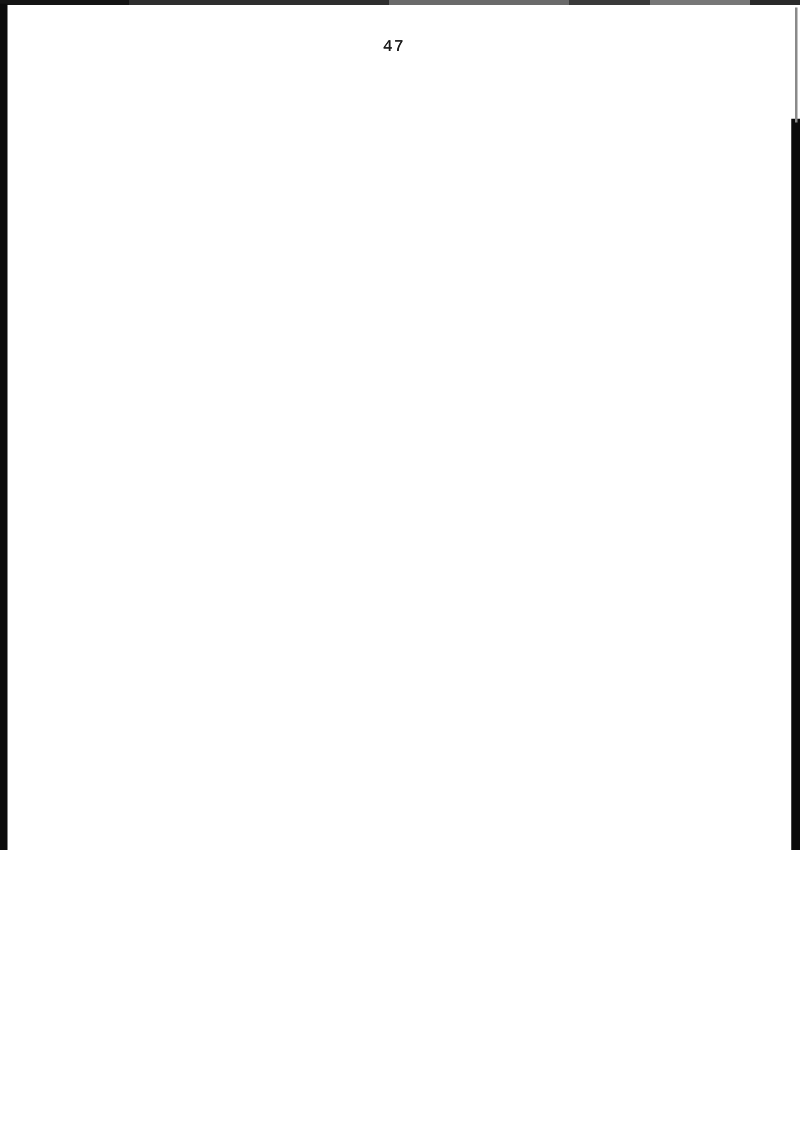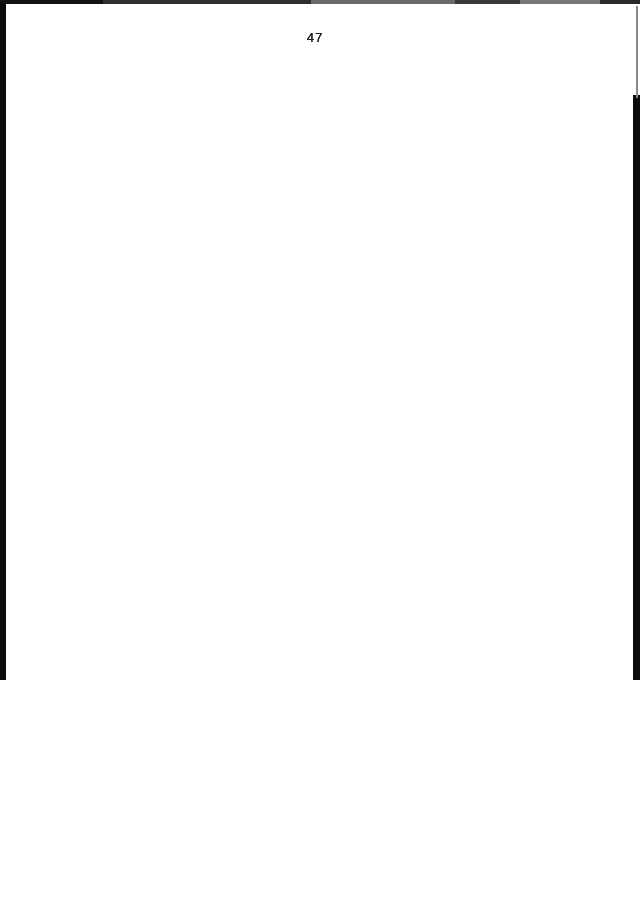--- a/index.html
+++ b/index.html
@@ -6,21 +6,21 @@
     margin: 0;
     padding: 0;
     background: #ffffff;
   }
   .page {
     position: relative;
     width: 640px;
     height: 680px;
     overflow: hidden;
     background: var(--page-bg, #ffffff);
-    font-family: Liberation Sans, sans-serif;
+    font-family: Liberation Mono, monospace;
     color: var(--ink, #1b1b1b);
   }
   
   .artifact { position: absolute; pointer-events: none; }
   .top-bar {
     left: 0; top: 0; width: 640px; height: 4px;
     background: linear-gradient(90deg,
       #141414 0 103px, #2e2e2e 103px 311px, #6a6a6a 311px 455px,
       #3a3a3a 455px 520px, #777777 520px 600px, #2a2a2a 600px 640px);
   }

